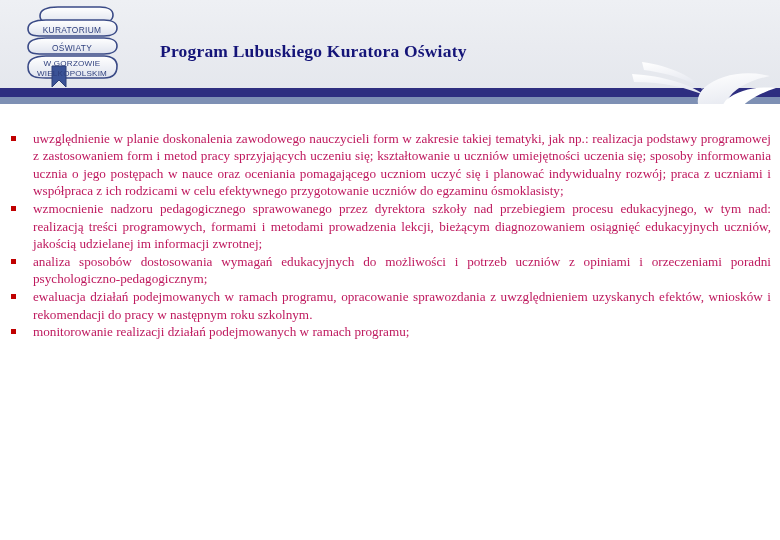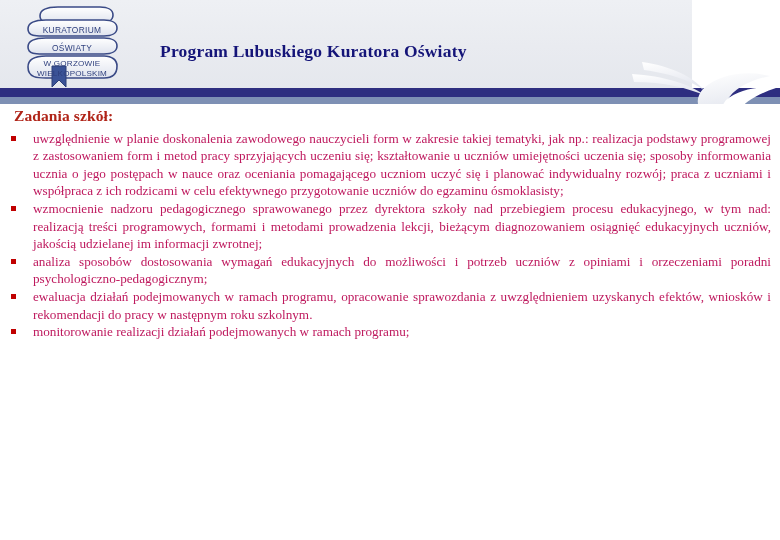--- a/index.html
+++ b/index.html
@@ -21,24 +21,23 @@
     height: 540px;
     background: #ffffff;
     overflow: hidden;
   }
 
   
   .header {
     position: absolute;
     left: 0;
     top: 0;
-    width: 664px;
+    width: 780px;
     height: 104px;
     background: linear-gradient(to bottom, #eef0f4 0%, #e9ebf0 45%, #e3e6ec 100%);
-    padding-left: 28px;
   }
 
   .header-bar-top {
     position: absolute;
     left: 0;
     top: 88px;
     width: 780px;
     height: 9px;
     background: #2e2e80;
   }
@@ -190,21 +189,20 @@
         <path d="M12 10 C40 14, 62 24, 74 38 C62 30, 44 22, 14 18 Z" fill="url(#dv)"></path>
         <path d="M2 22 C34 24, 60 32, 76 44 C58 36, 34 30, 4 30 Z" fill="url(#dv)"></path>
         <path d="M74 36 C90 22, 116 18, 140 24 C120 28, 104 36, 96 50 C90 60, 80 62, 72 58 C66 54, 66 44, 74 36 Z" fill="url(#dv)"></path>
         <path d="M96 48 C108 38, 126 34, 146 36 C128 42, 114 50, 108 60 L88 60 Z" fill="#ffffff"></path>
       </svg>
     </div>
   </div>
 
   <div class="content">
 
-    <div class="section-heading">Zadania szkół:</div>
 
     <ul class="bullet-list">
       <li class="bullet-item">
         <span class="bullet-marker"></span>
         <span>uwzględnienie w planie doskonalenia zawodowego nauczycieli form w zakresie takiej tematyki, jak np.:  realizacja podstawy programowej z zastosowaniem form i metod pracy sprzyjających uczeniu się; kształtowanie u uczniów umiejętności uczenia się; sposoby informowania ucznia o jego postępach w nauce oraz oceniania pomagającego uczniom uczyć się i planować indywidualny rozwój; praca z uczniami i współpraca z ich rodzicami w celu efektywnego przygotowanie uczniów do egzaminu ósmoklasisty;</span>
       </li>
       <li class="bullet-item">
         <span class="bullet-marker"></span>
         <span>wzmocnienie nadzoru pedagogicznego sprawowanego przez dyrektora szkoły nad przebiegiem procesu edukacyjnego, w tym nad: realizacją treści programowych, formami i metodami prowadzenia lekcji, bieżącym diagnozowaniem osiągnięć edukacyjnych uczniów, jakością udzielanej im informacji zwrotnej;</span>
       </li>

